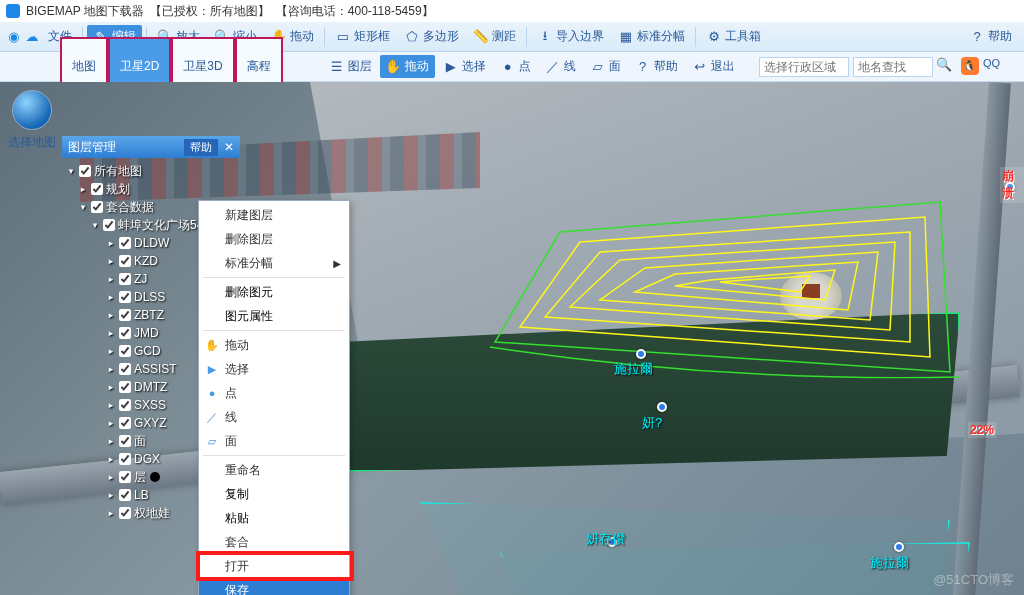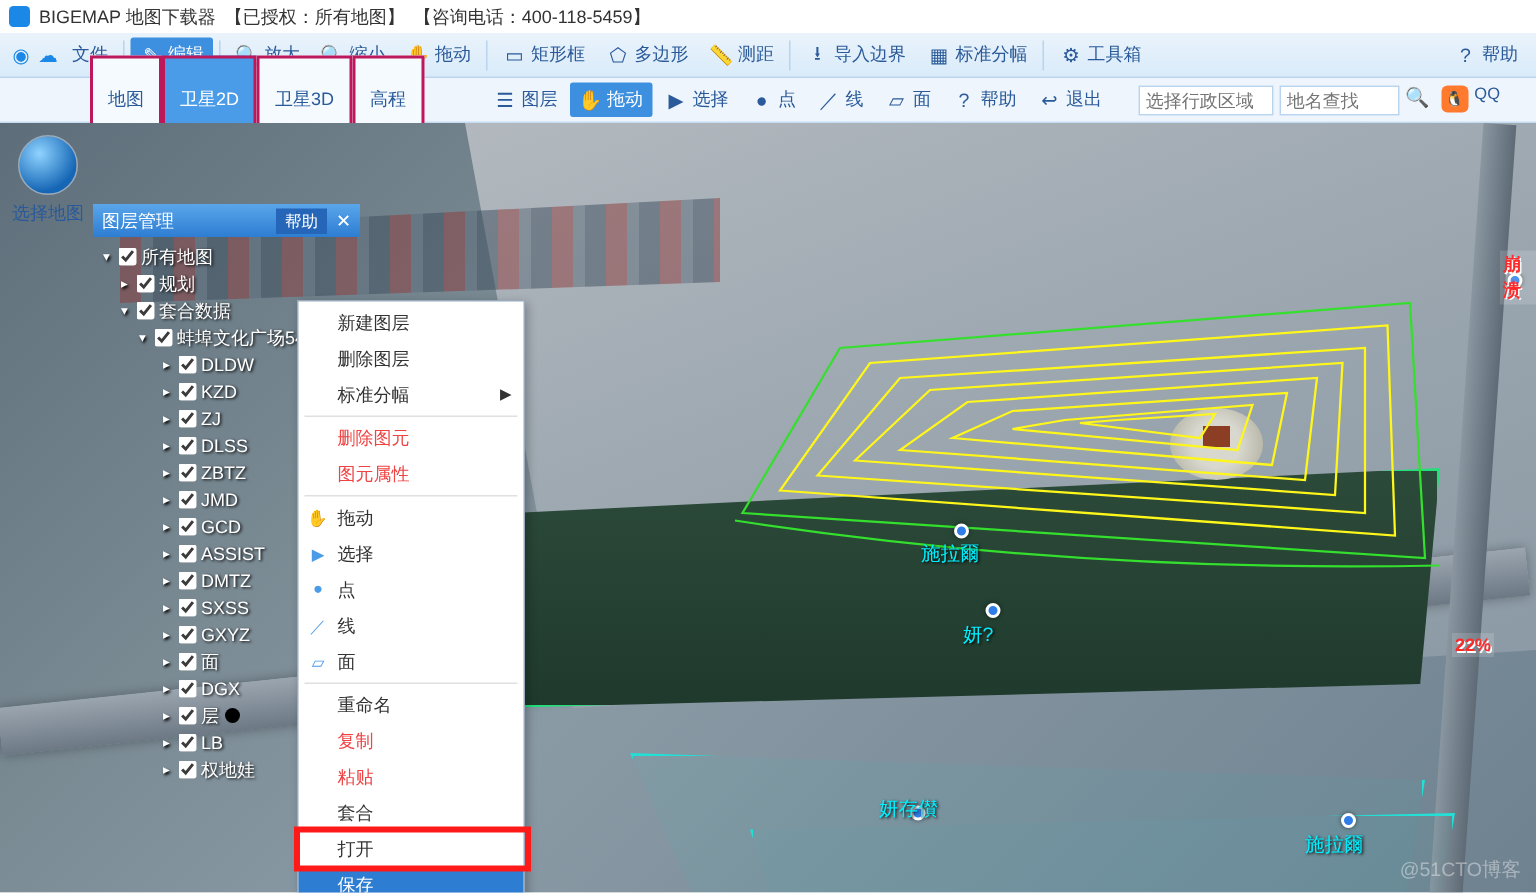--- a/index.html
+++ b/index.html
@@ -40,21 +40,21 @@
 .lp-head { height:22px; background:linear-gradient(#5aa6ea,#2d7dd3); display:flex; align-items:center; padding:0 6px; color:#fff; }
 .lp-head .help { margin-left:auto; background:#2566b9; padding:1px 6px; font-size:11px;}
 .lp-head .x { margin-left:6px; cursor:pointer; }
 .tree { padding:4px 0 4px 4px; background:rgba(0,0,0,0); }
 .tree-row { display:flex; align-items:center; height:18px; padding-left:0; cursor:pointer; white-space:nowrap;}
 .tree-row .arrow { width:10px; text-align:center; color:#fff; font-size:9px;}
 .tree-row input { width:12px; height:12px; margin:0 3px; accent-color:#fff;}
 .tree-row span { text-shadow:1px 1px 2px #000; }
 .ctxmenu { position:absolute; left:198px; top:200px; width:152px; background:#fff; border:1px solid #9aaabc; box-shadow:2px 2px 6px rgba(0,0,0,.25); font-size:12px; color:#333; padding:2px 0;}
 .ctx-item { height:24px; display:flex; align-items:center; padding:0 10px 0 26px; position:relative; cursor:pointer;}
-.ctx-item.disabled { color:#ef4444; }
+.ctx-item.disabled { color:#000000; }
 .ctx-item.hl { background:#2d7dd3; color:#fff; }
 .ctx-sep { height:1px; background:#e0e0e0; margin:2px 4px;}
 .ctx-item .sub { position:absolute; right:8px; font-size:10px;}
 .ctx-item .pre { position:absolute; left:6px; width:14px; text-align:center; color:#4a9be8; font-size:11px;}
 .redbox { position:absolute; border:4px solid #ff1a1a; pointer-events:none; }
 .watermark { position:absolute; right:10px; bottom:6px; color:rgba(255,255,255,.4); font-size:13px; }
 .cars { position:absolute; left:80px; top:50px; width:400px; height:70px; background:repeating-linear-gradient(90deg,#8b3a3a 0 14px,#5a6a78 14px 22px,#3a4a5a 22px 36px); opacity:.5; clip-path:polygon(0 30%,100% 0,100% 80%,0 100%);}
 </style>
 </head>
 <body>

